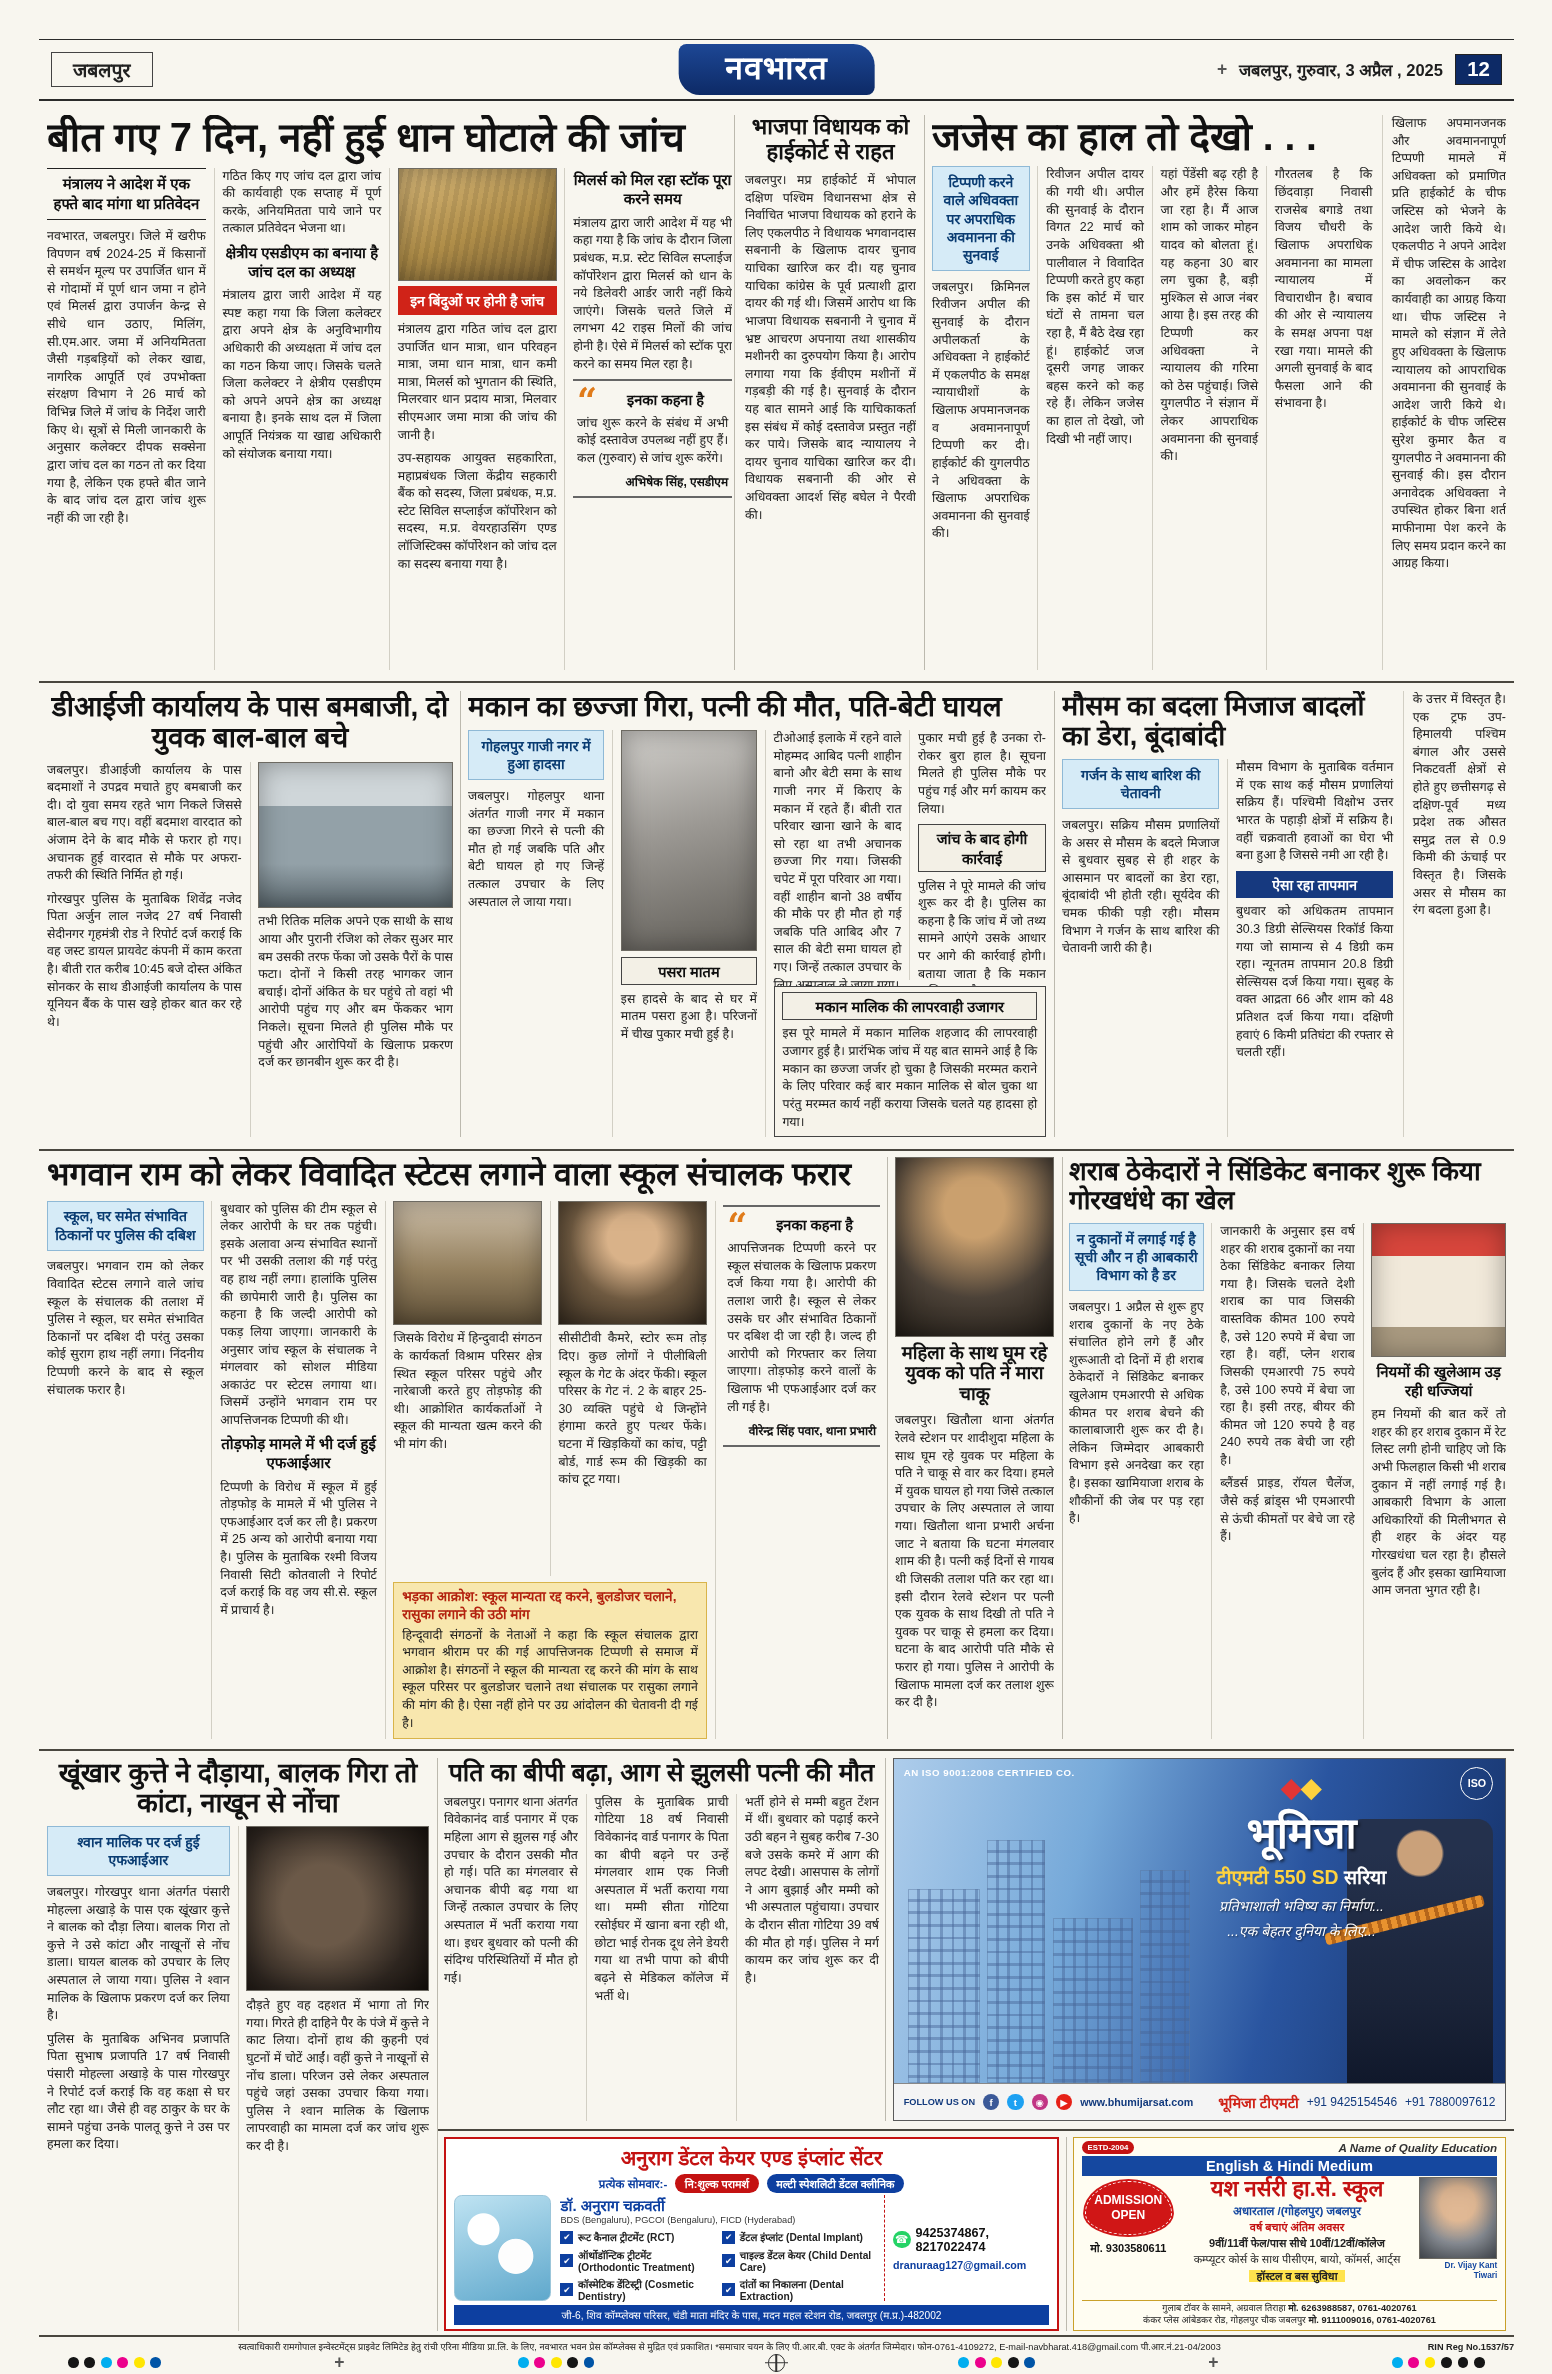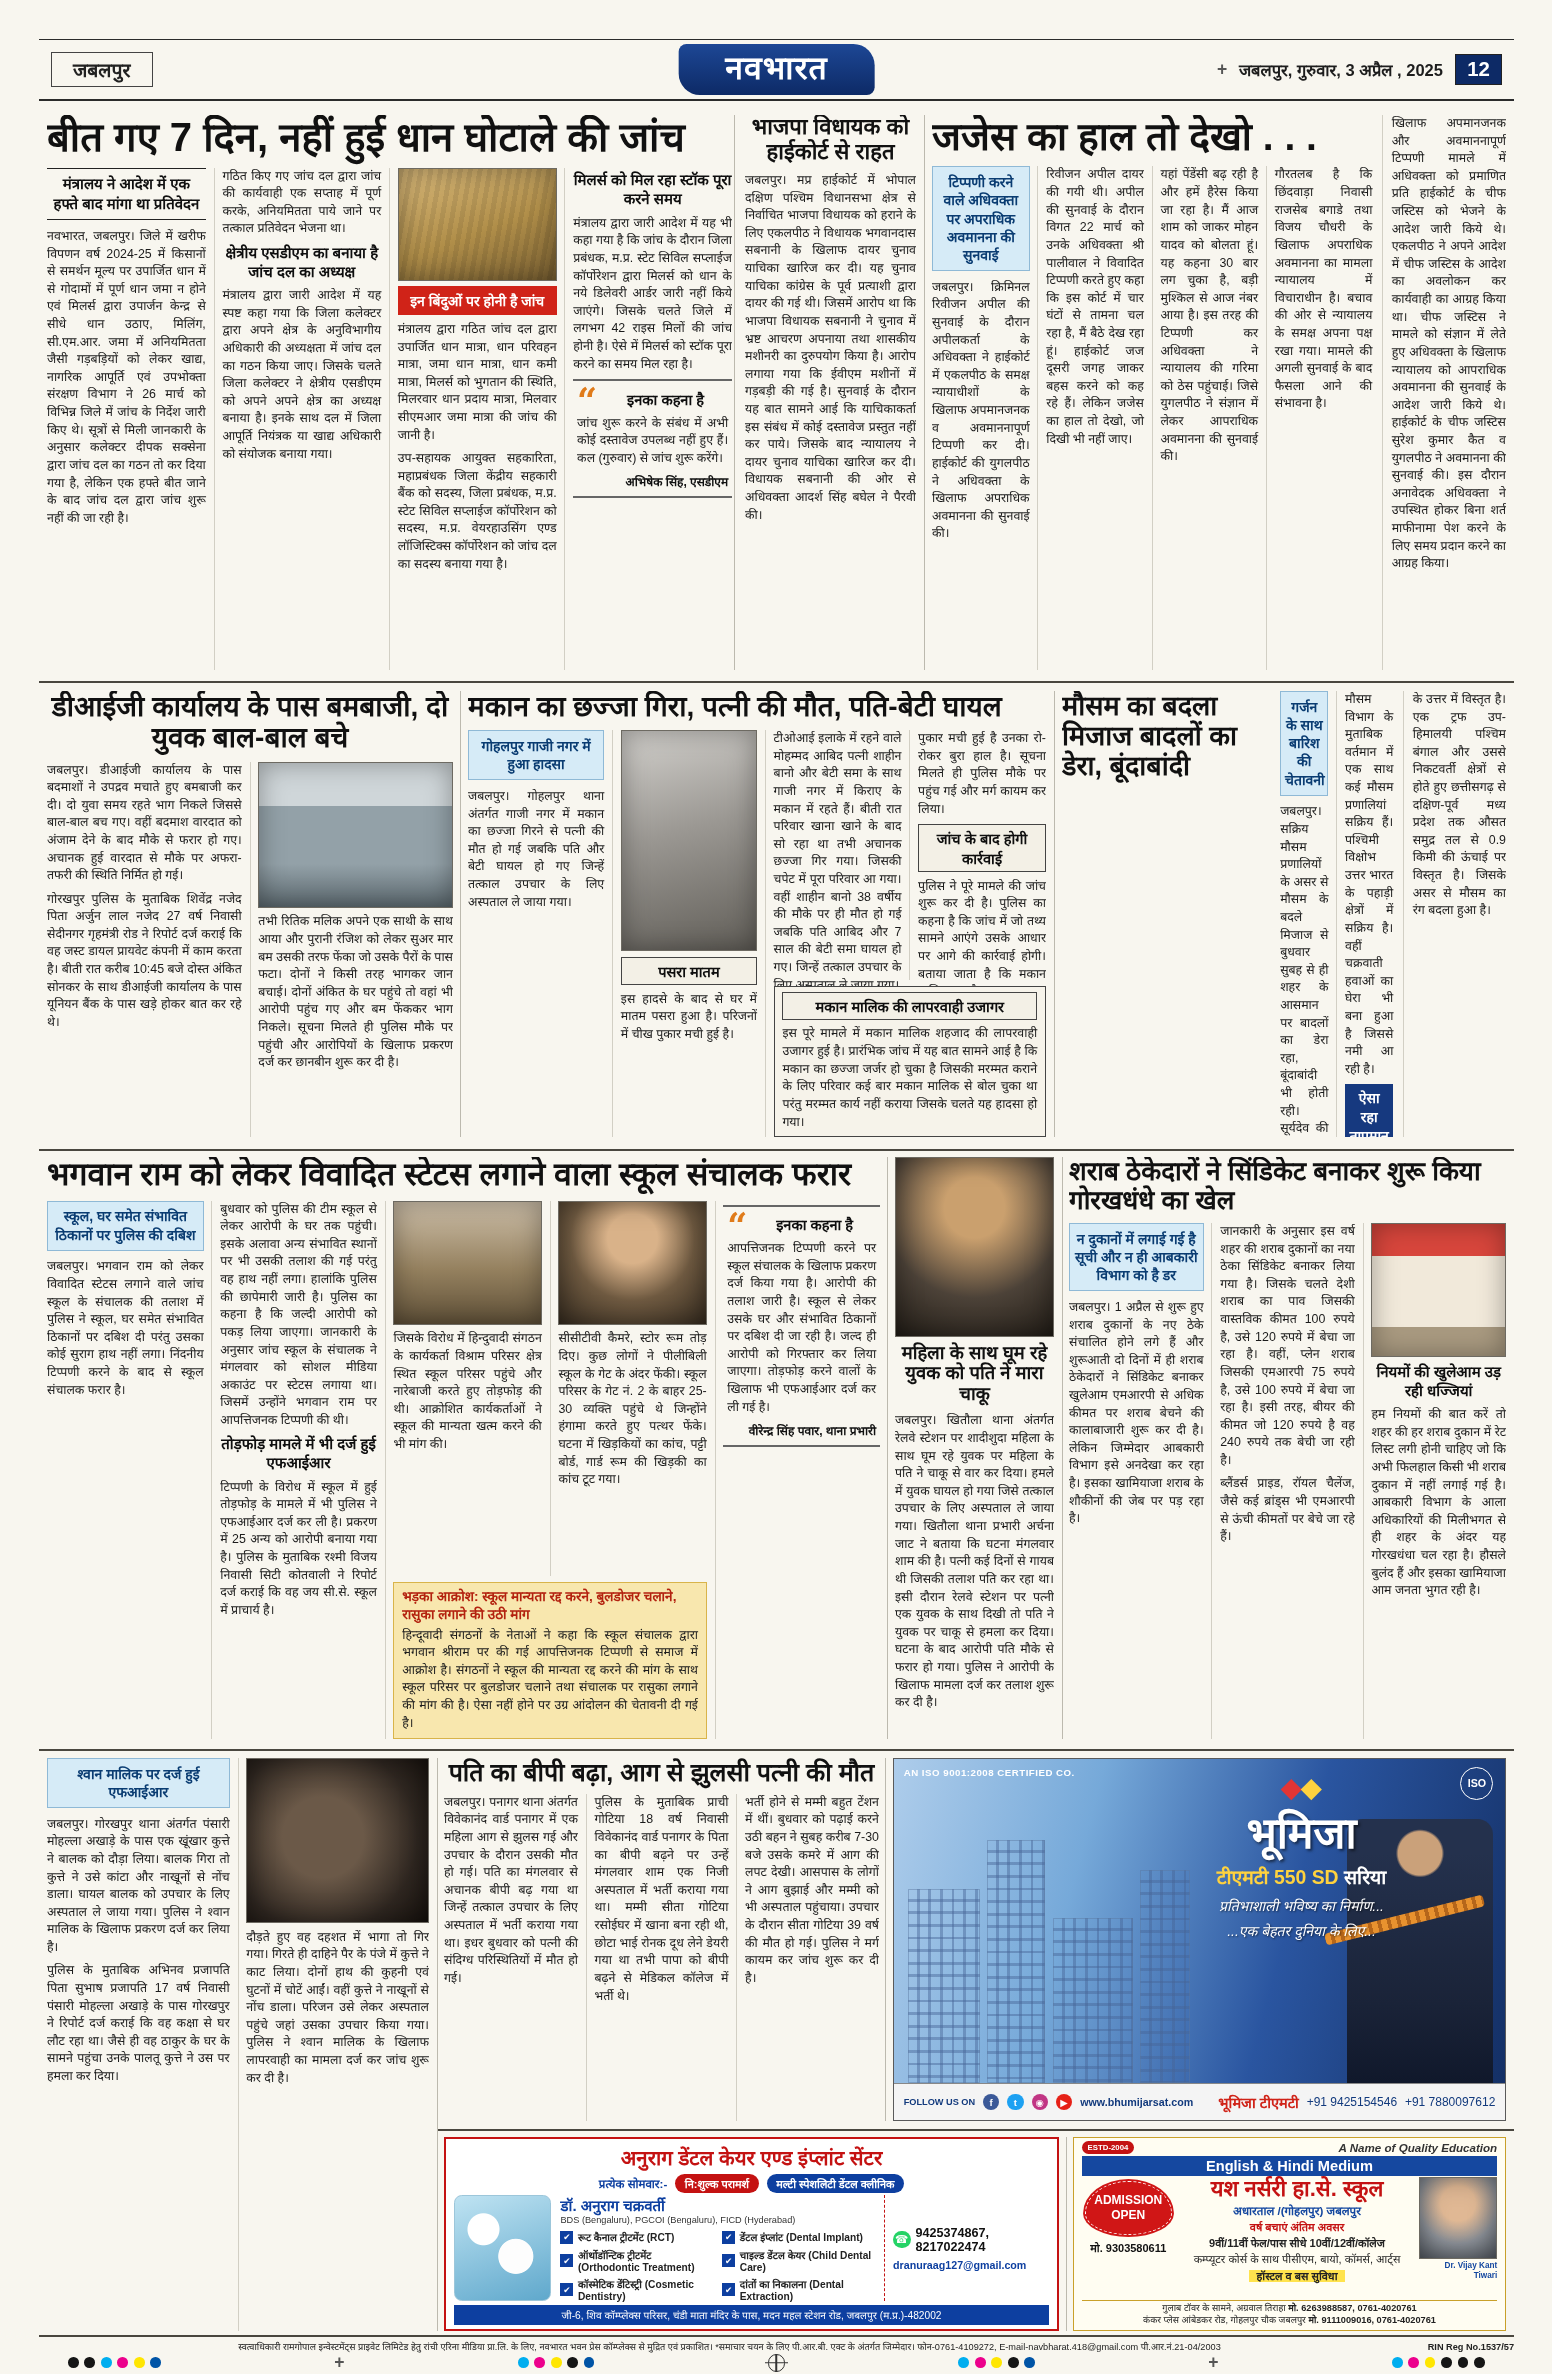--- a/index.html
+++ b/index.html
@@ -252,21 +252,21 @@
         <div class="lapbox">
           <h3 class="boxhead" style="margin-top:0">मकान मालिक की लापरवाही उजागर</h3>
           <p class="bt">इस पूरे मामले में मकान मालिक शहजाद की लापरवाही उजागर हुई है। प्रारंभिक जांच में यह बात सामने आई है कि मकान का छज्जा जर्जर हो चुका है जिसकी मरम्मत कराने के लिए परिवार कई बार मकान मालिक से बोल चुका था परंतु मरम्मत कार्य नहीं कराया जिसके चलते यह हादसा हो गया।</p>
         </div>
       </div>
     </div>
   </section>
 
   <section class="sec" style="left:1062px;top:691px;width:444px;height:446px">
     <div style="display:flex;gap:9.7px;height:100%">
-      <div style="flex:1;display:flex;flex-direction:row;min-width:0">
+      <div style="flex:1;display:flex;flex-direction:column;min-width:0">
         <h2 class="hl" style="font-size:27px">मौसम का बदला मिजाज बादलों का डेरा, बूंदाबांदी</h2>
         <div class="cols">
           <div class="col">
             <div class="kicker-box">गर्जन के साथ बारिश की चेतावनी</div>
             <p class="bt">जबलपुर। सक्रिय मौसम प्रणालियों के असर से मौसम के बदले मिजाज से बुधवार सुबह से ही शहर के आसमान पर बादलों का डेरा रहा, बूंदाबांदी भी होती रही। सूर्यदेव की चमक फीकी पड़ी रही। मौसम विभाग ने गर्जन के साथ बारिश की चेतावनी जारी की है।</p>
           </div>
           <div class="col">
             <p class="bt">मौसम विभाग के मुताबिक वर्तमान में एक साथ कई मौसम प्रणालियां सक्रिय हैं। पश्चिमी विक्षोभ उत्तर भारत के पहाड़ी क्षेत्रों में सक्रिय है। वहीं चक्रवाती हवाओं का घेरा भी बना हुआ है जिससे नमी आ रही है।</p>
             <h3 class="navybar">ऐसा रहा तापमान</h3>
             <p class="bt">बुधवार को अधिकतम तापमान 30.3 डिग्री सेल्सियस रिकॉर्ड किया गया जो सामान्य से 4 डिग्री कम रहा। न्यूनतम तापमान 20.8 डिग्री सेल्सियस दर्ज किया गया। सुबह के वक्त आद्रता 66 और शाम को 48 प्रतिशत दर्ज किया गया। दक्षिणी हवाएं 6 किमी प्रतिघंटा की रफ्तार से चलती रहीं।</p>
@@ -337,20 +337,21 @@
       </div>
       <div class="col">
         <div class="photo" style="height:134px;background:linear-gradient(180deg,#d8463c 0 24%,#f1e9da 24% 78%,#a99a80 78%)"></div>
         <h3 class="subhead">नियमों की खुलेआम उड़ रही धज्जियां</h3>
         <p class="bt">हम नियमों की बात करें तो शहर की हर शराब दुकान में रेट लिस्ट लगी होनी चाहिए जो कि अभी फिलहाल किसी भी शराब दुकान में नहीं लगाई गई है। आबकारी विभाग के आला अधिकारियों की मिलीभगत से ही शहर के अंदर यह गोरखधंधा चल रहा है। हौसले बुलंद हैं और इसका खामियाजा आम जनता भुगत रही है।</p>
       </div>
     </div>
   </section>
 
   <section class="sec" style="left:47px;top:1758px;width:382px;height:573px">
+    <h2 class="hl" style="font-size:27px;text-align:center">खूंखार कुत्ते ने दौड़ाया, बालक गिरा तो कांटा, नाखून से नोंचा</h2>
     <div class="cols">
       <div class="col">
         <div class="kicker-box">श्वान मालिक पर दर्ज हुई एफआईआर</div>
         <p class="bt">जबलपुर। गोरखपुर थाना अंतर्गत पंसारी मोहल्ला अखाड़े के पास एक खूंखार कुत्ते ने बालक को दौड़ा लिया। बालक गिरा तो कुत्ते ने उसे कांटा और नाखूनों से नोंच डाला। घायल बालक को उपचार के लिए अस्पताल ले जाया गया। पुलिस ने श्वान मालिक के खिलाफ प्रकरण दर्ज कर लिया है।</p>
         <p class="bt">पुलिस के मुताबिक अभिनव प्रजापति पिता सुभाष प्रजापति 17 वर्ष निवासी पंसारी मोहल्ला अखाड़े के पास गोरखपुर ने रिपोर्ट दर्ज कराई कि वह कक्षा से घर लौट रहा था। जैसे ही वह ठाकुर के घर के सामने पहुंचा उनके पालतू कुत्ते ने उस पर हमला कर दिया।</p>
       </div>
       <div class="col">
         <div class="photo" style="height:165px;background:radial-gradient(circle at 42% 48%,#6b5948 0 30%,#2e2620 70%,#15100c)"></div>
         <p class="bt">दौड़ते हुए वह दहशत में भागा तो गिर गया। गिरते ही दाहिने पैर के पंजे में कुत्ते ने काट लिया। दोनों हाथ की कुहनी एवं घुटनों में चोटें आईं। वहीं कुत्ते ने नाखूनों से नोंच डाला। परिजन उसे लेकर अस्पताल पहुंचे जहां उसका उपचार किया गया। पुलिस ने श्वान मालिक के खिलाफ लापरवाही का मामला दर्ज कर जांच शुरू कर दी है।</p>
       </div>

